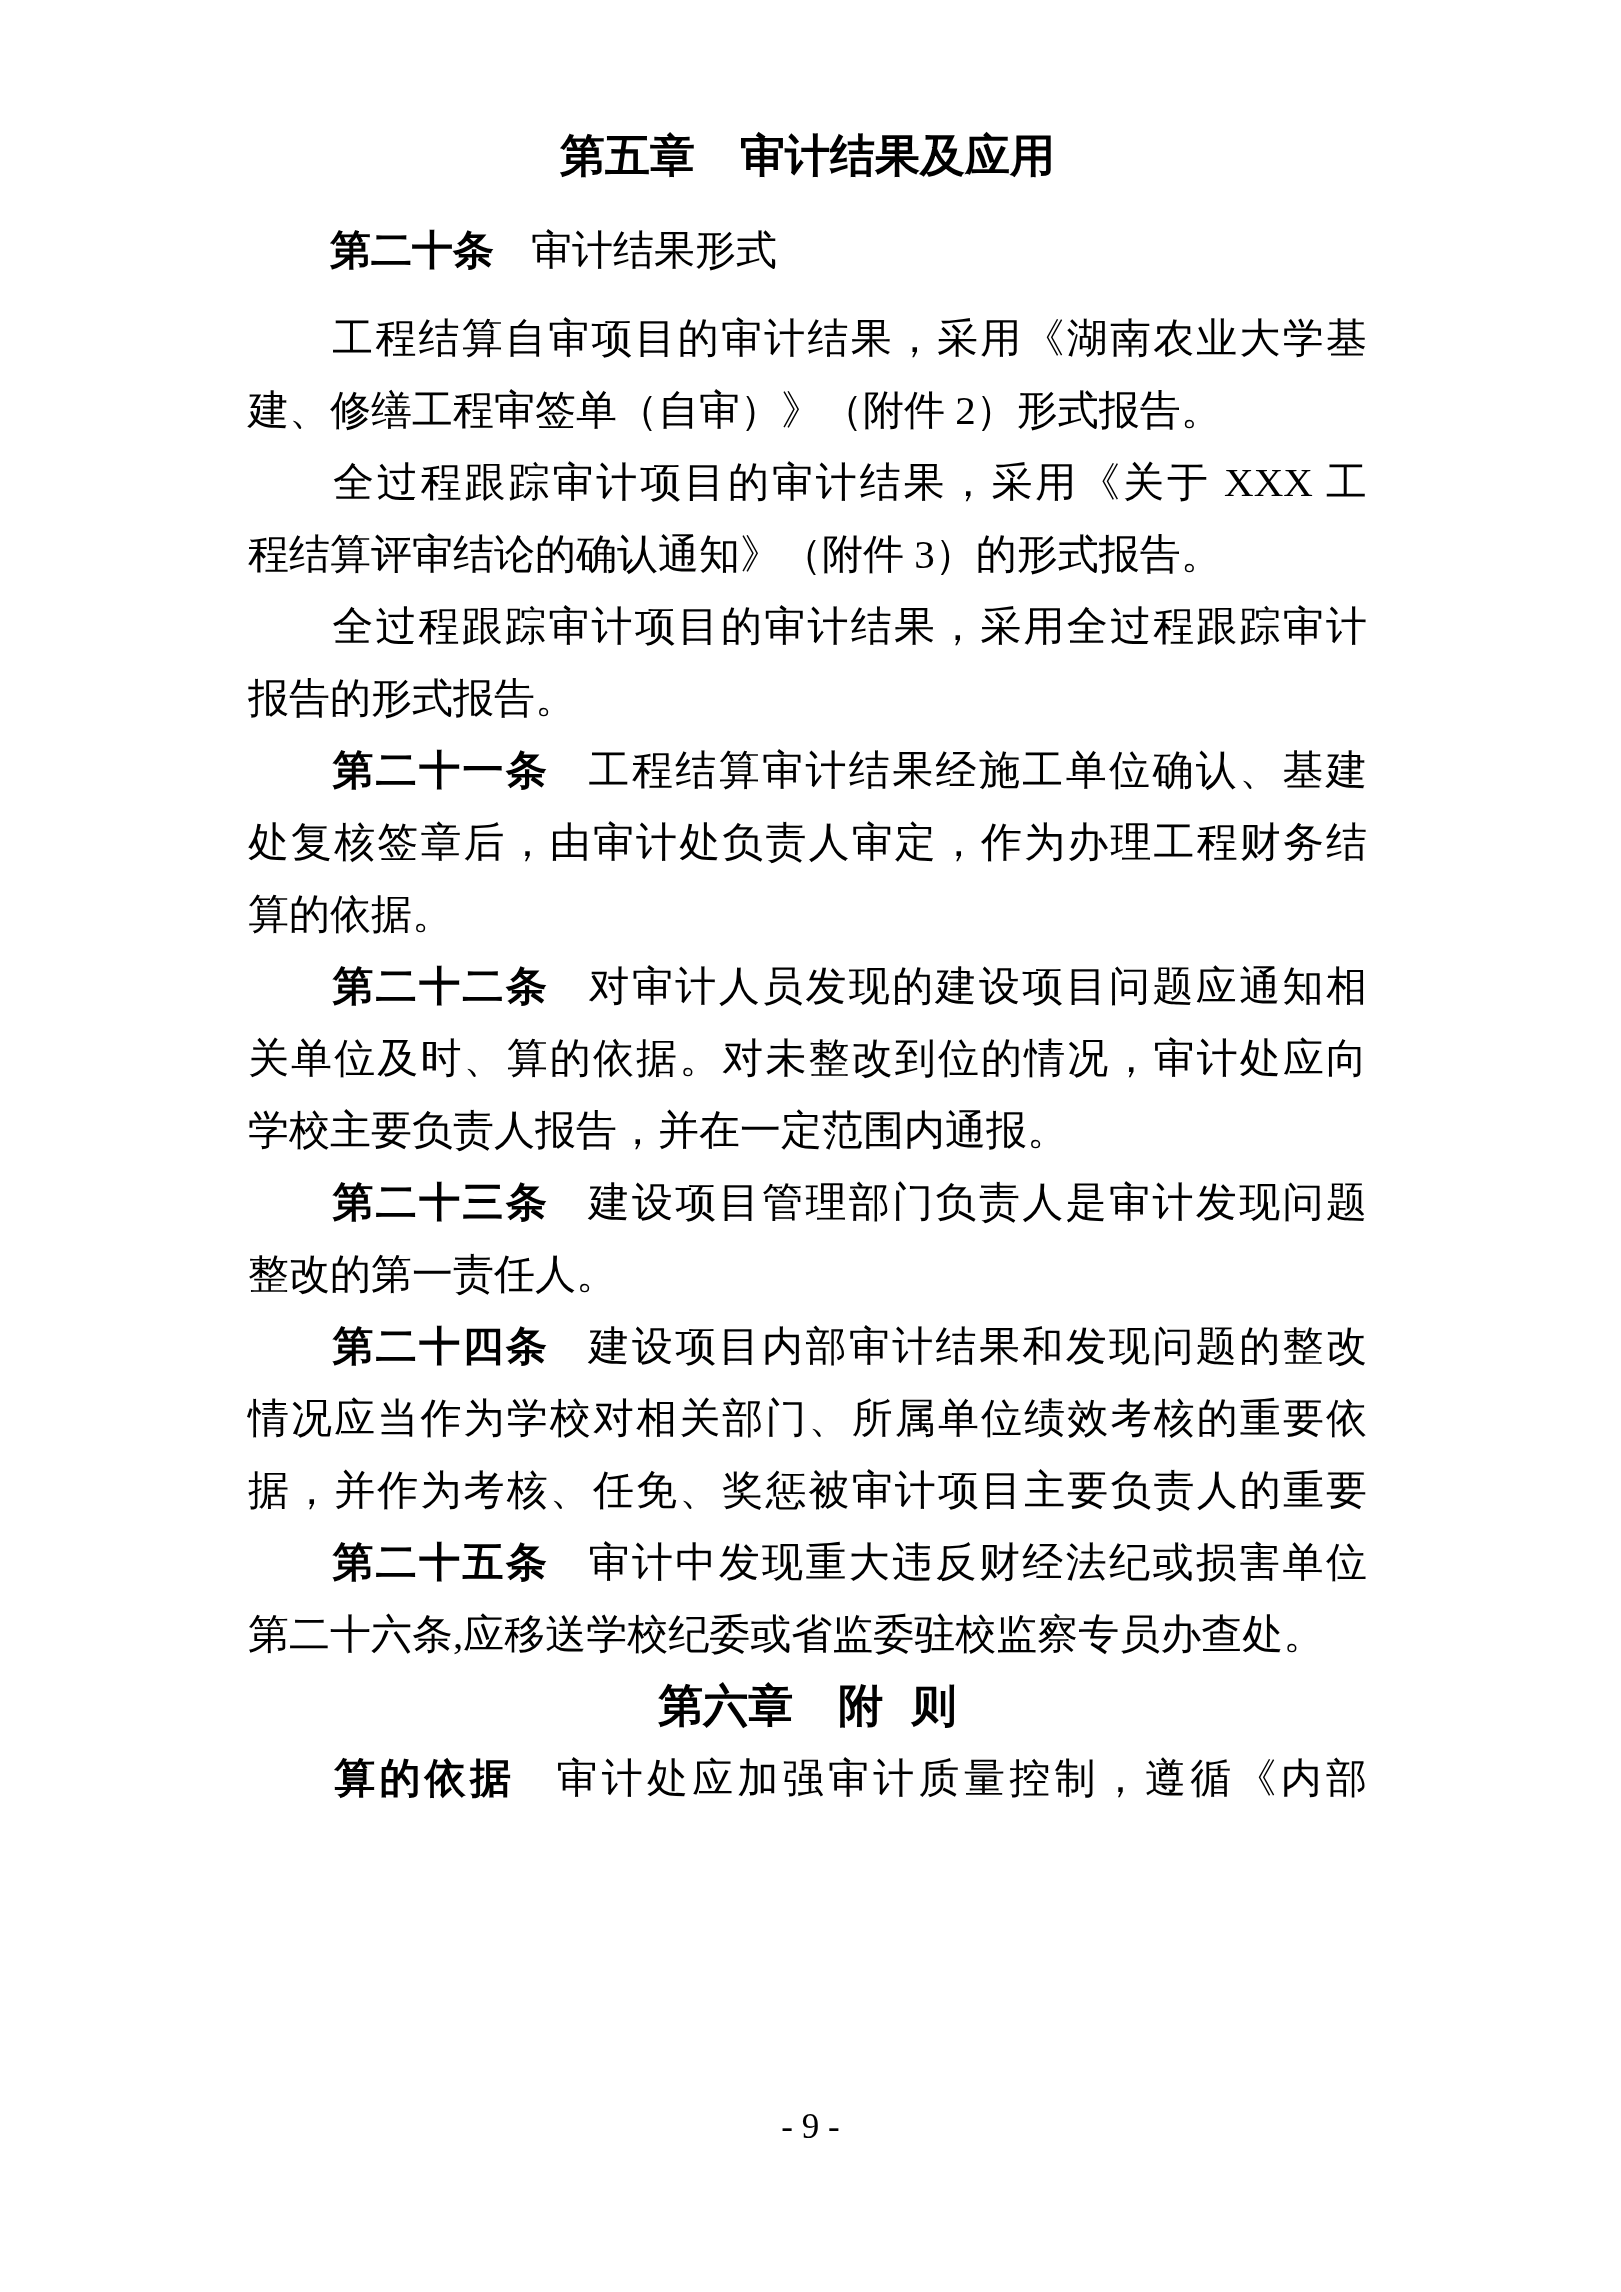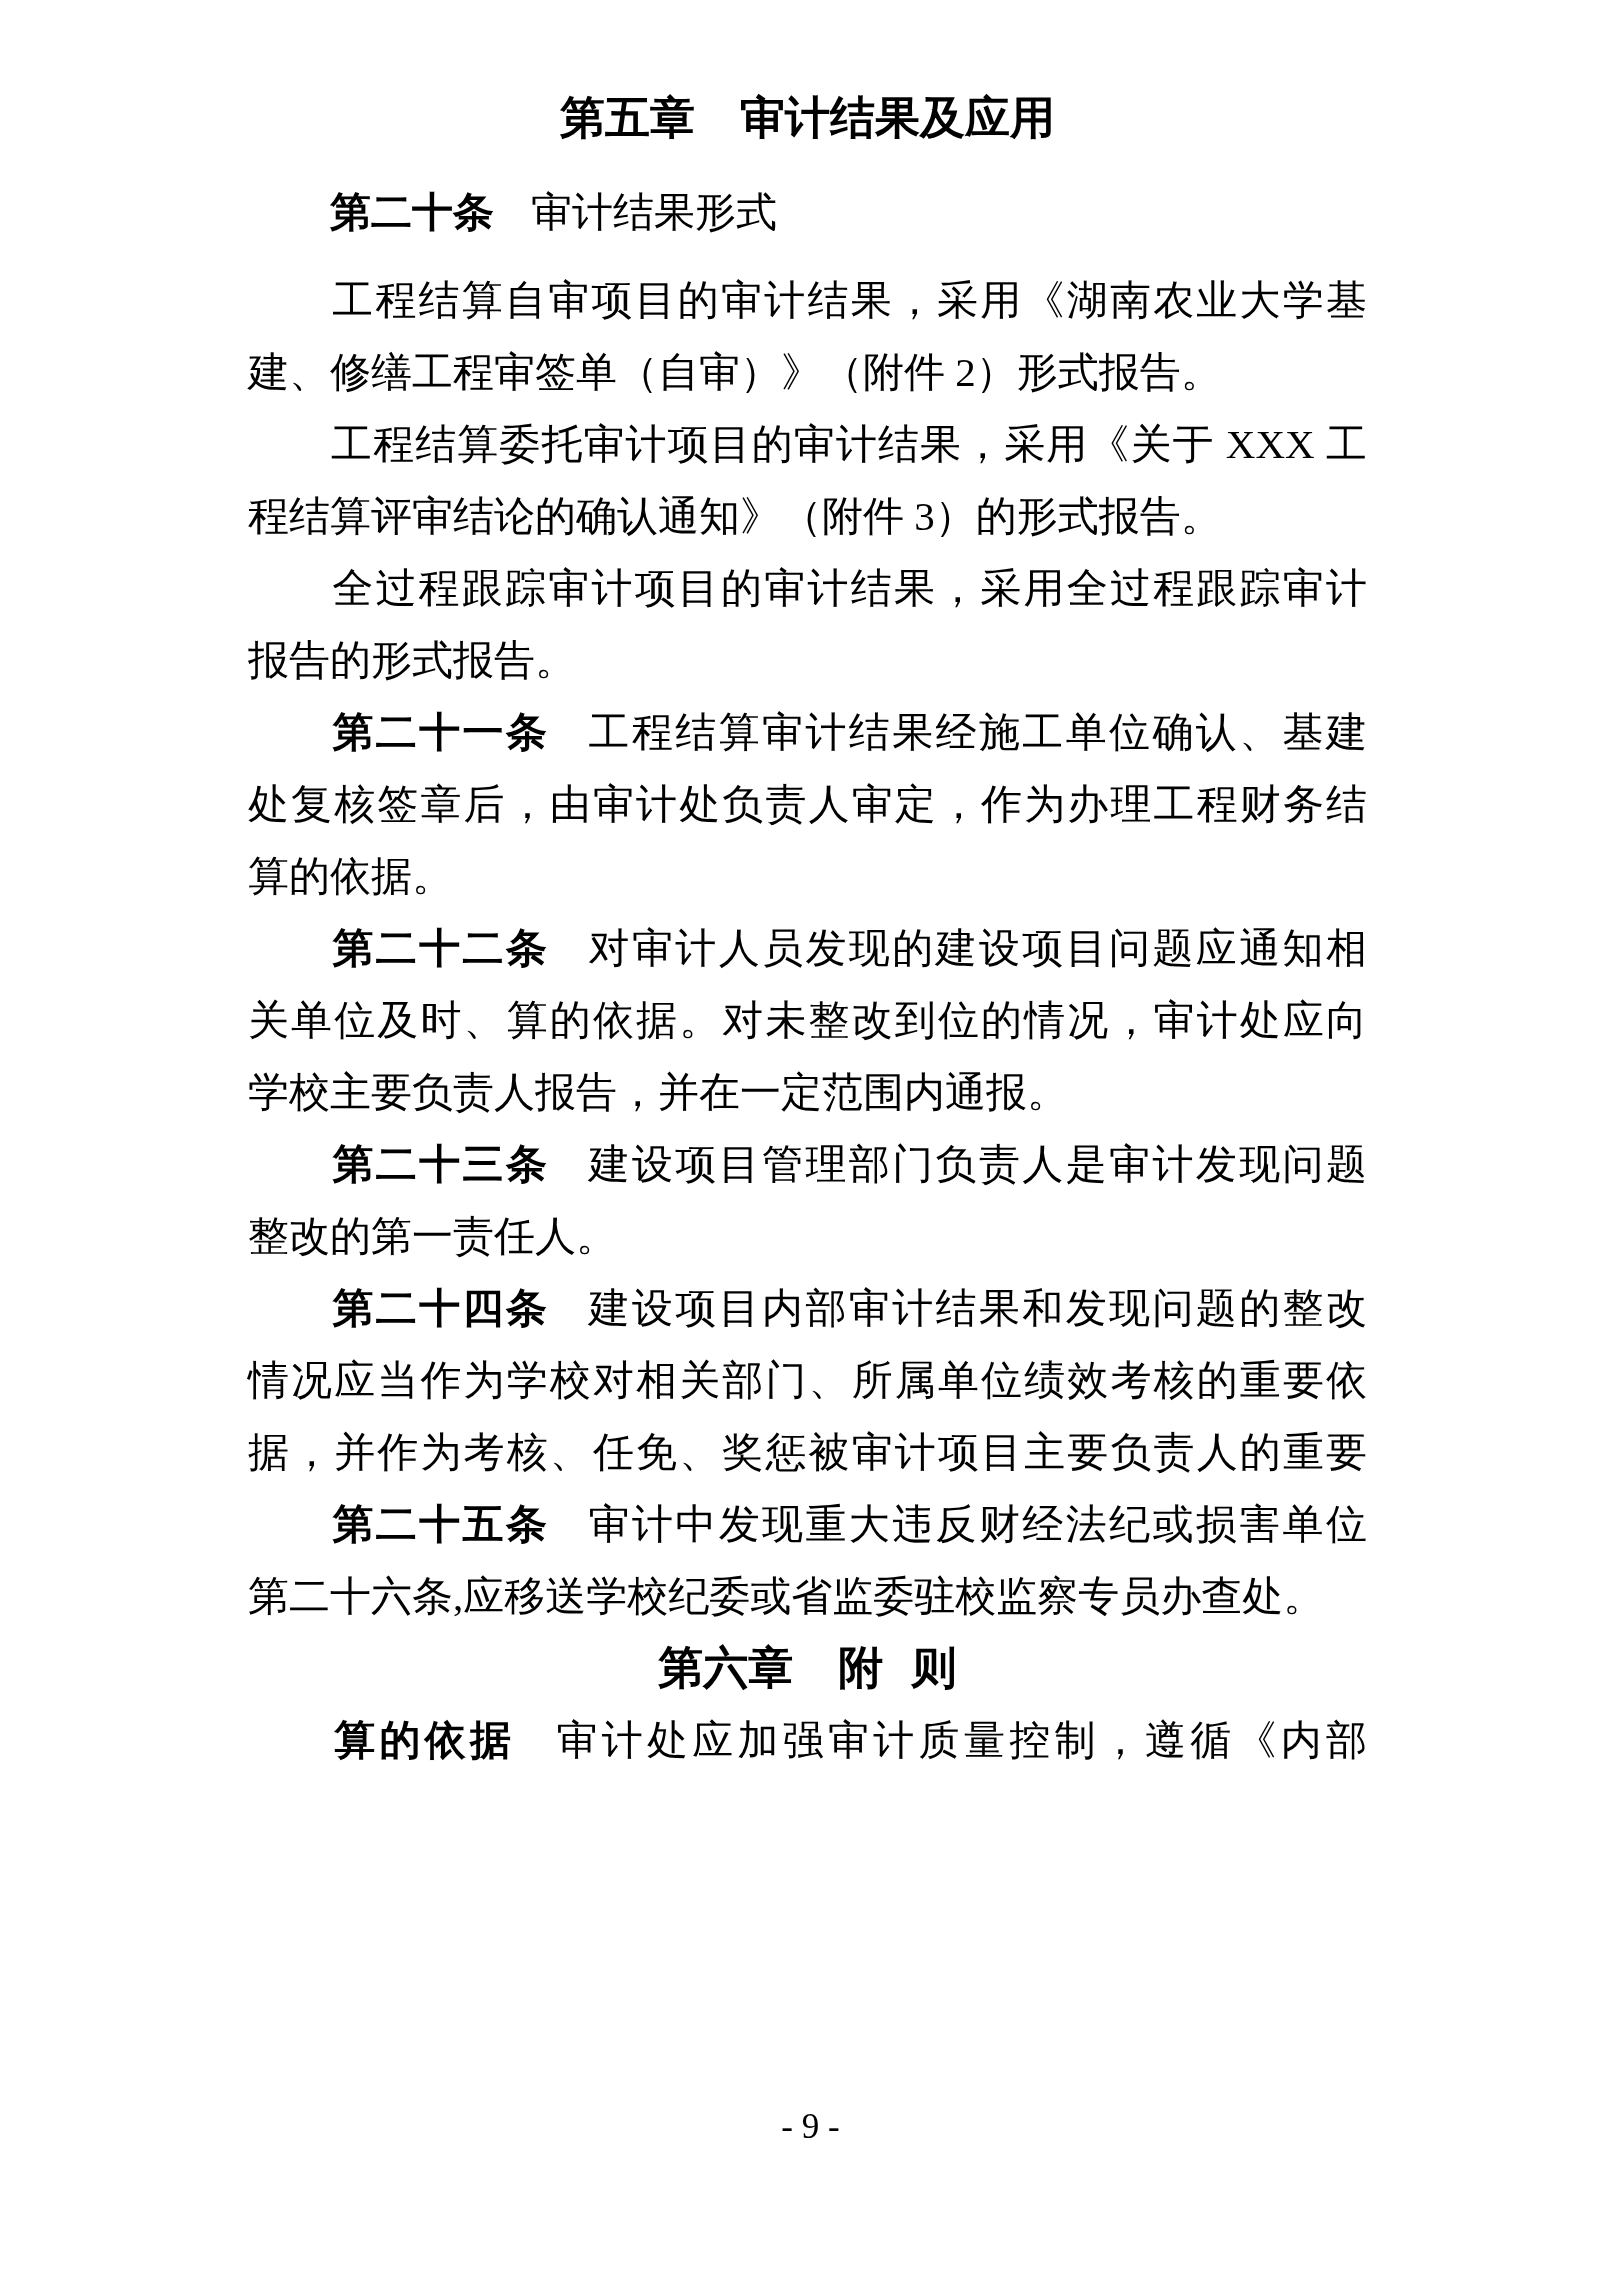--- a/index.html
+++ b/index.html
@@ -14,21 +14,21 @@
     background: #ffffff;
     color: #000000;
     font-family: "Liberation Serif", serif;
     overflow: hidden;
   }
   .content {
     position: absolute;
     top: 0;
     left: 248px;
     width: 1119px;
-    padding-top: 82px;
+    padding-top: 120px;
     font-size: 41px;
     line-height: 72px;
   }
   .line {
     width: 1119px;
     box-sizing: border-box;
     white-space: nowrap;
   }
   
   .line.j {
@@ -84,21 +84,21 @@
     <div class="line art-head">
       <span class="ind"></span><span class="bold-head">第二十条</span><span class="lblgap"></span><span>审计结果形式</span>
     </div>
 
     <div>
       <div class="line j"><span class="ind"></span><span>工程结算自审项目的审计结果，采用《湖南农业大学基</span></div>
       <div class="line"><span>建、修缮工程审签单（自审）》（附件 2）形式报告。</span></div>
     </div>
 
     <div>
-      <div class="line j"><span class="ind"></span><span>工程结算委托审计项目的审计结果，采用《关于 XXX 工</span></div>
+      <div class="line j"><span class="ind"></span><span>全过程跟踪审计项目的审计结果，采用《关于 XXX 工</span></div>
       <div class="line"><span>程结算评审结论的确认通知》（附件 3）的形式报告。</span></div>
     </div>
 
     <div>
       <div class="line j"><span class="ind"></span><span>全过程跟踪审计项目的审计结果，采用全过程跟踪审计</span></div>
       <div class="line"><span>报告的形式报告。</span></div>
     </div>
 
     <div>
       <div class="line j"><span class="ind"></span><span class="bold-head">第二十一条</span><span class="lblgap"></span><span>工程结算审计结果经施工单位确认、基建</span></div>

